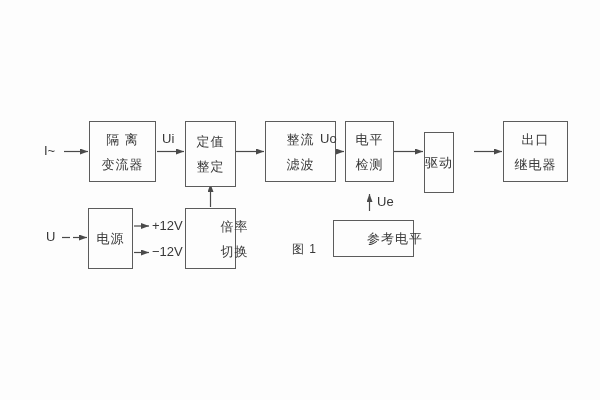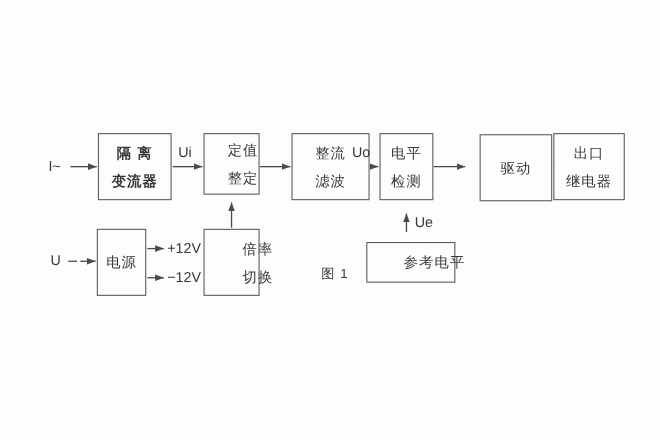--- a/index.html
+++ b/index.html
@@ -10,25 +10,25 @@
   .box {
     position:absolute; border:1px solid #5c5c5c; background:#fdfdfd;
     display:flex; flex-direction:column; align-items:center; justify-content:center;
     font-size:13px; color:#383838; letter-spacing:1px; text-align:center;
   }
   .box span { line-height:25px; white-space:pre; }
   .lbl { position:absolute; font-size:13px; color:#383838; white-space:pre; }
   .caption { position:absolute; font-size:12px; color:#383838; letter-spacing:1px; }
 
   
-  .b-iso { left:89px;  top:121px; width:67px; height:61px;font-weight:bold; }
-  .b-set { left:185px; top:121px; width:51px; height:56px;align-items:flex-end; }
+  .b-iso { left:89px;  top:121px; width:67px; height:61px; }
+  .b-set { left:185px; top:121px; width:51px; height:66px; }
   .b-rec { left:265px; top:121px; width:71px; height:61px; }
   .b-lvl { left:345px; top:121px; width:49px; height:61px; }
-  .b-drv { left:424px; top:122px; width:66px; height:61px;margin-left:12px; }
+  .b-drv { left:424px; top:132px; width:30px; height:61px; }
   .b-rel { left:503px; top:121px; width:65px; height:61px; }
   
   .b-pwr { left:88px;  top:208px; width:45px; height:61px; }
   .b-rat { left:185px; top:208px; width:51px; height:61px;padding-left:48px; }
   .b-ref { left:333px; top:220px; width:81px; height:37px;padding-left:43px; }
 
   
   .l-i   { left:44px;  top:143px; }
   .l-ui  { left:162px; top:131px; }
   .l-uo  { left:320px; top:131px; }

